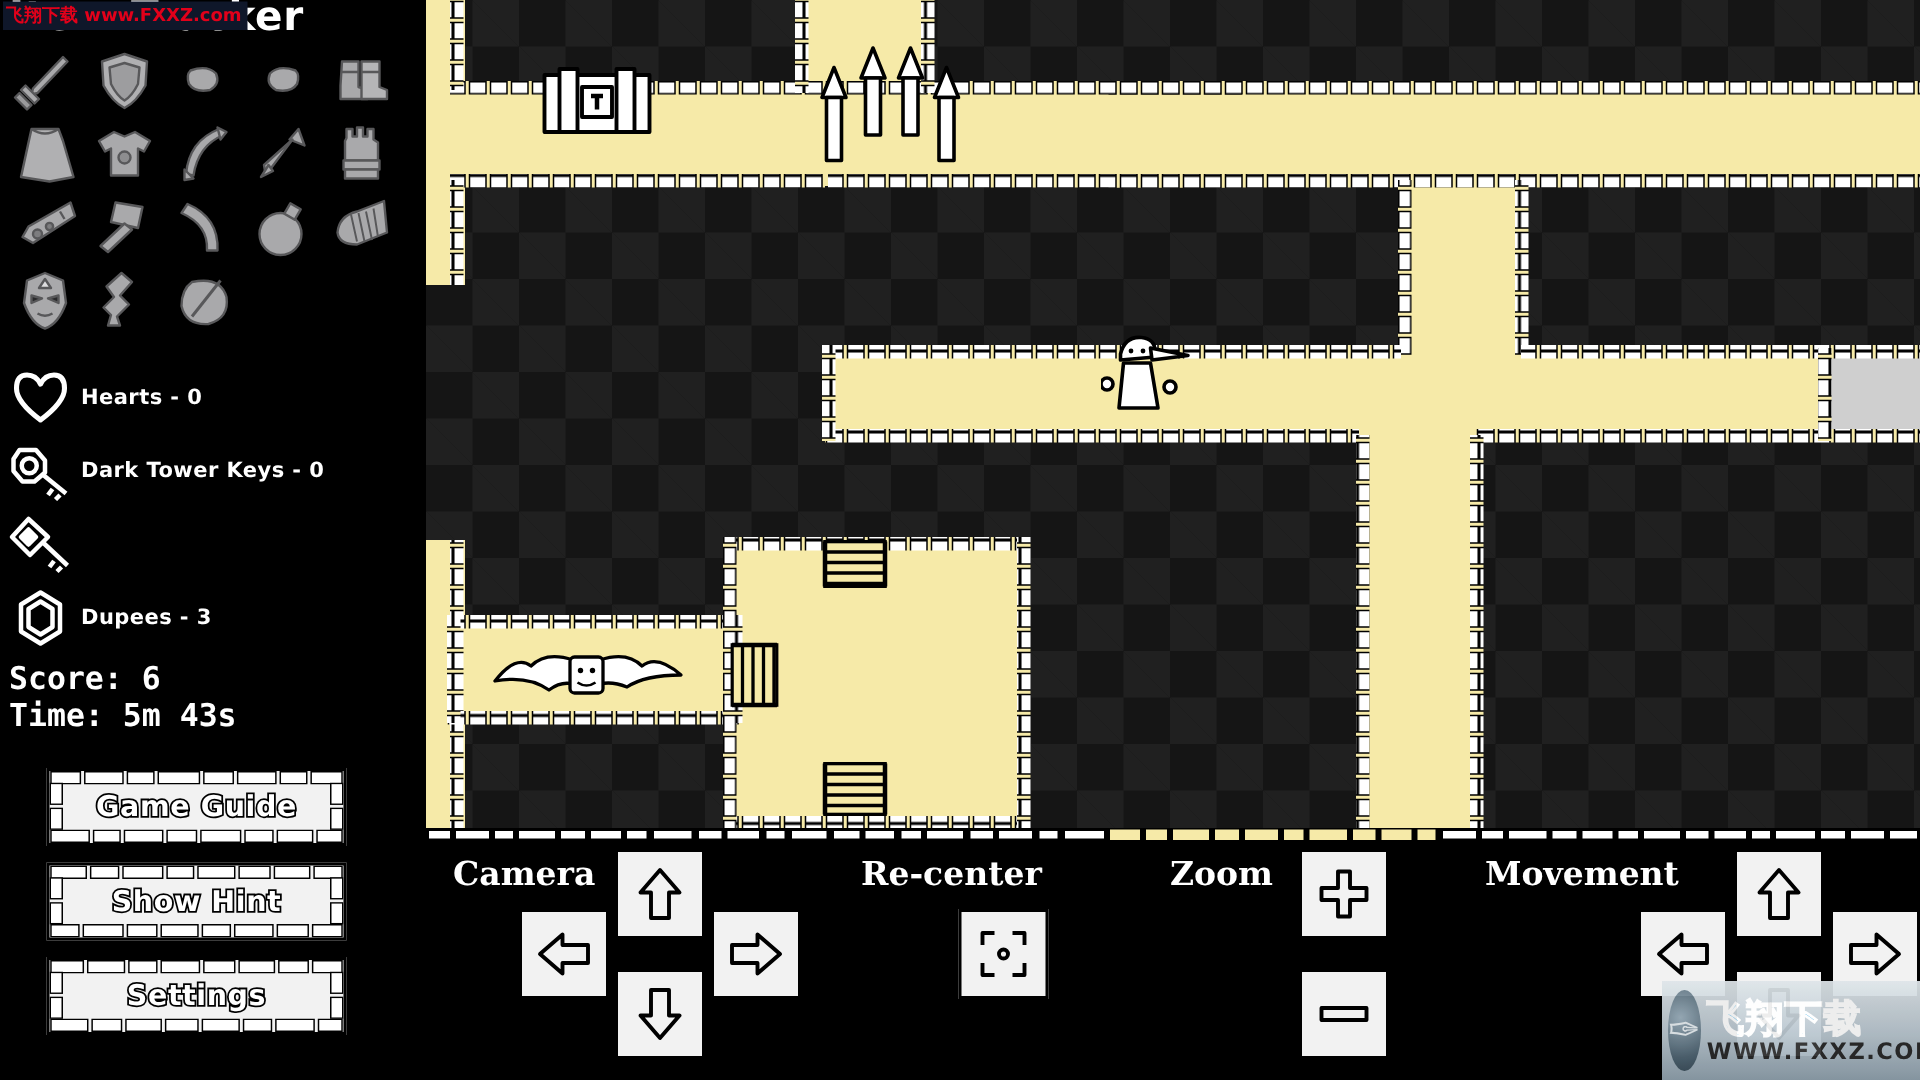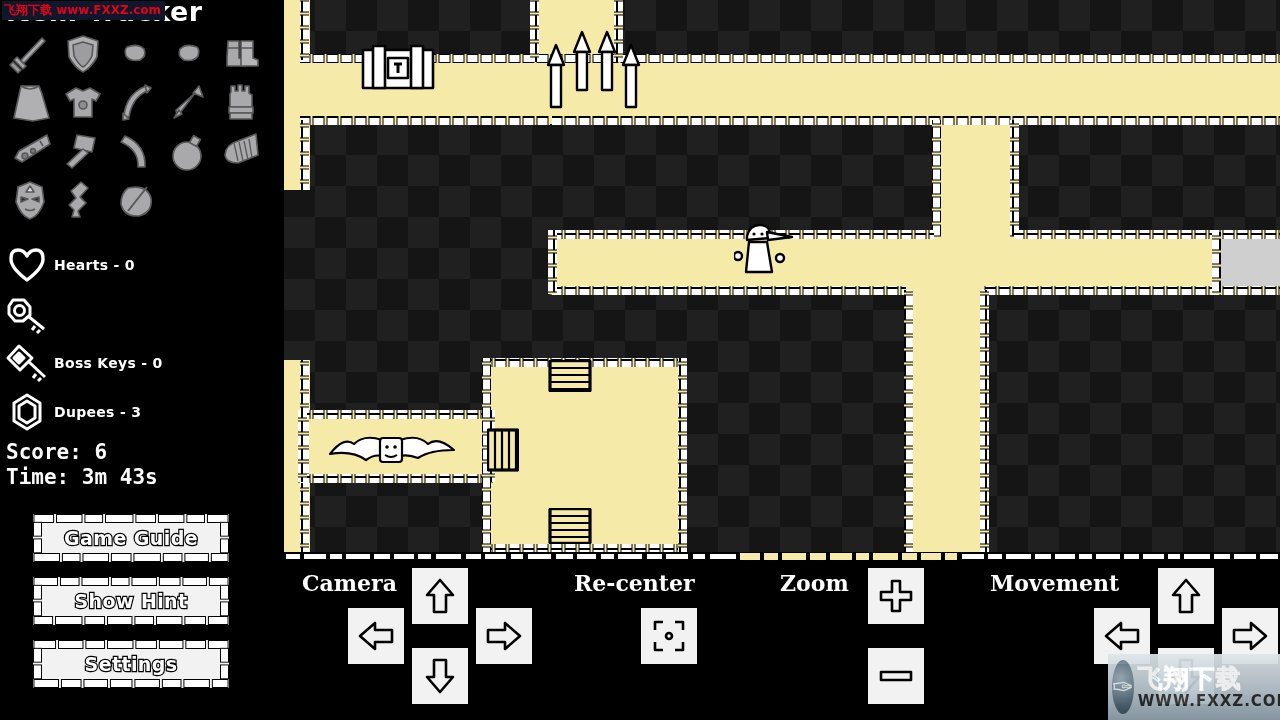--- a/index.html
+++ b/index.html
@@ -350,51 +350,51 @@
           <svg width="46" height="40" viewBox="0 0 46 40">
             <g fill="none" stroke="#ffffff" stroke-width="3" stroke-linejoin="round">
               <path d="M9 6 L20 6 L26 13 L26 21 L19 27 L11 27 L5 20 L5 12 Z"></path>
               <circle cx="15.5" cy="16.5" r="5"></circle>
               <path d="M24 22 L40 35"></path>
               <path d="M31 32 L28 36"></path>
               <path d="M36 36 L33 39"></path>
             </g>
           </svg>
         </div>
+        <div class="stat-label">Dark Tower Keys - 0</div>
       </div>
       <div class="stat-row">
         <div class="stat-icon">
           <svg width="46" height="40" viewBox="0 0 46 40">
             <g fill="none" stroke="#ffffff" stroke-width="3" stroke-linejoin="round">
               <path d="M15 3 L28 15 L16 27 L4 15 Z"></path>
               <path d="M15 10 L20 15 L15 20 L10 15 Z" fill="#ffffff"></path>
               <path d="M25 19 L41 34"></path>
               <path d="M32 31 L29 35"></path>
               <path d="M37 35 L34 38"></path>
             </g>
           </svg>
         </div>
-        <div class="stat-label">Boss Keys - 0</div>
       </div>
       <div class="stat-row">
         <div class="stat-icon">
           <svg width="38" height="40" viewBox="0 0 38 40">
             <g fill="none" stroke="#ffffff" stroke-width="3" stroke-linejoin="round">
               <path d="M19 3 L32 11 L32 29 L19 37 L6 29 L6 11 Z"></path>
               <path d="M19 9 L27 14 L27 26 L19 31 L11 26 L11 14 Z"></path>
             </g>
           </svg>
         </div>
         <div class="stat-label">Dupees - 3</div>
       </div>
     </div>
 
     <div id="score-time">
       <div class="score-line">Score: 6</div>
-      <div class="score-line">Time: 3m 43s</div>
+      <div class="score-line">Time: 5m 43s</div>
     </div>
 
     <div id="sidebar-buttons">
       <div class="brick-button">
         <div class="brick-edge top">
           <svg viewBox="0 0 200 9" preserveAspectRatio="none">
               <g fill="#ffffff" stroke="#000" stroke-width="1">
                 <rect x="1" y="0.5" width="20" height="8"></rect>
                 <rect x="24" y="0.5" width="26" height="8"></rect>
                 <rect x="53" y="0.5" width="18" height="8"></rect>

